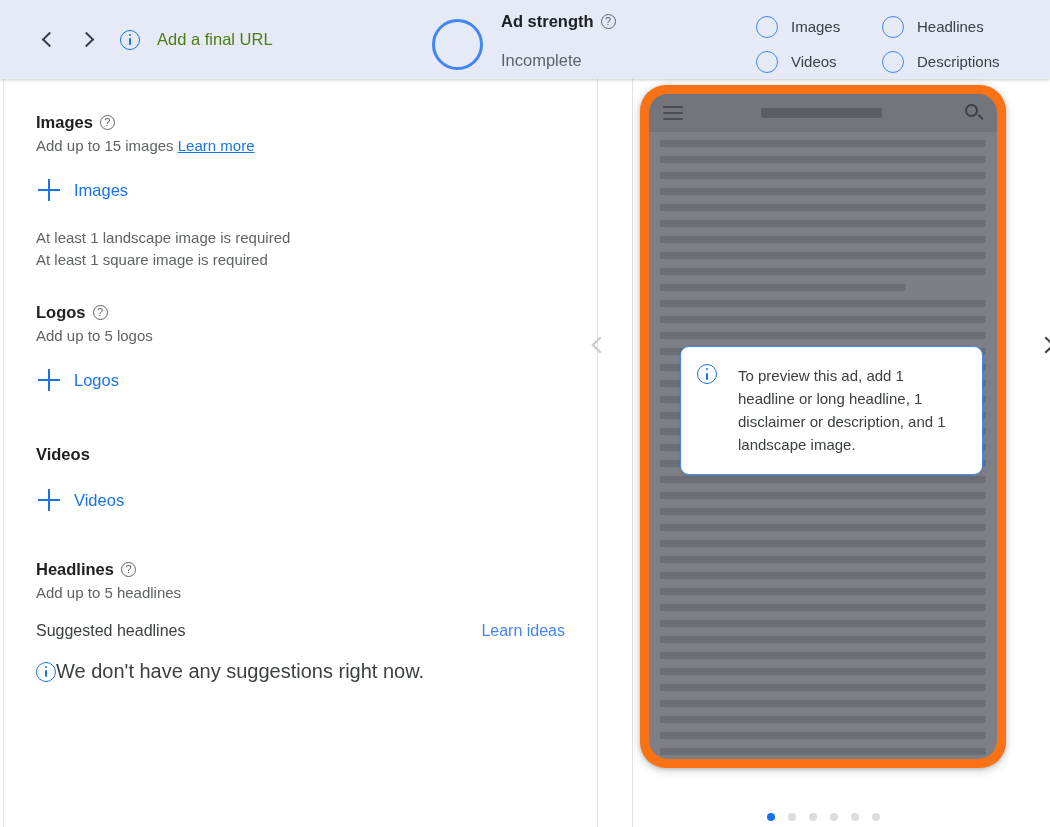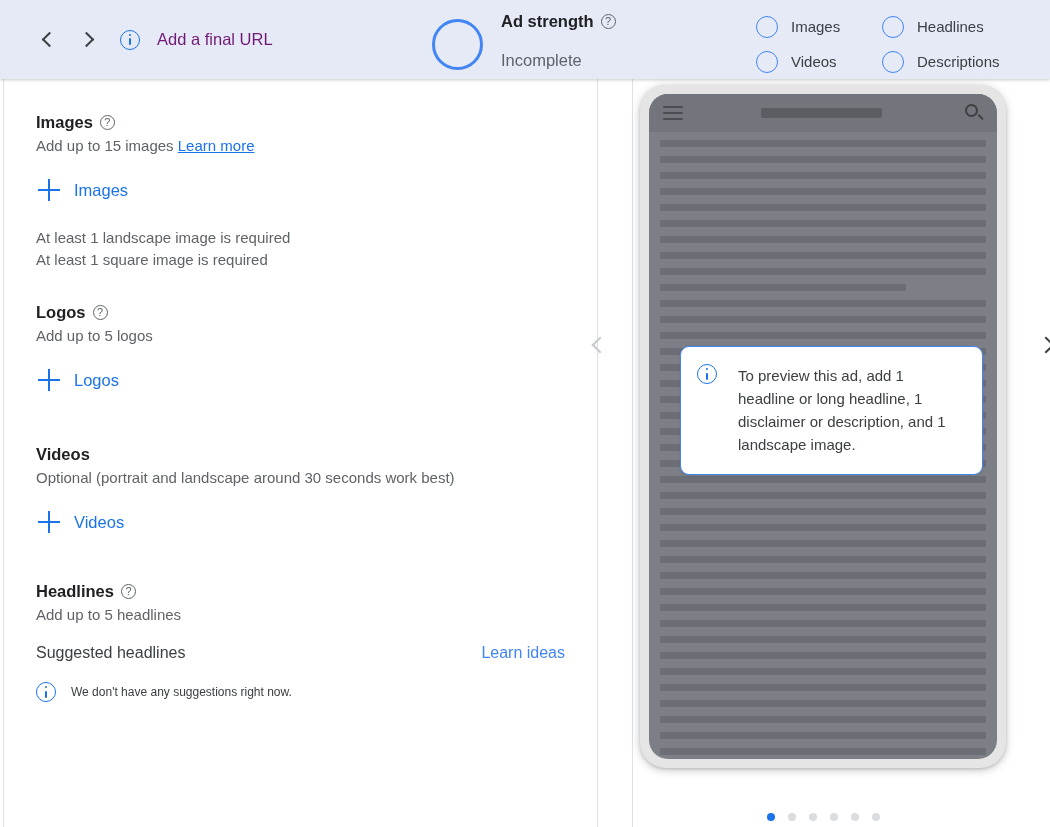--- a/index.html
+++ b/index.html
@@ -74,21 +74,21 @@
     position: absolute;
     left: 50%; top: 7.5px;
     width: 2px; height: 7px;
     margin-left: -1px;
     border-radius: 1px;
     background: #1a73e8;
   }
   .hdr-url-text {
     margin-left: 17px;
     font-size: 16.5px;
-    color: #701a75;
+    color: #4d7c0f;
     white-space: nowrap;
   }
 
   
   .adstrength {
     position: absolute;
     left: 432px; top: 12px;
     display: flex;
     align-items: flex-end;
   }
@@ -243,22 +243,21 @@
   }
   .sugg-label { font-size: 16px; color: #3c4043; }
   .more-ideas { font-size: 16px; color: #4285f4; cursor: pointer; }
 
   .nosugg {
     display: flex;
     align-items: center;
     margin-top: 20px;
   }
   .nosugg-text {
-    margin-left: 15px;
-    font-size: 12px;
+    font-size: 20px;
     color: #3c4043;
   }
 
   .headline-input {
     margin-top: 22px;
     width: 532px;
     height: 56px;
     border: 1px solid #bdc1c6;
     border-radius: 5px;
     display: flex;
@@ -292,21 +291,21 @@
     border-bottom: 2px solid #3c4043;
   }
   .car-chev.disabled { border-color: #c8cbcf; }
   .car-chev.left  { transform: rotate(135deg); margin-left: 4px; }
   .car-chev.right { transform: rotate(-45deg); margin-right: 4px; }
 
   .phone {
     position: absolute;
     left: 7px; top: 6px;
     width: 366px; height: 683px;
-    background: #e5e5e5;
+    background: #f97316;
     border-radius: 26px;
     box-shadow: 0 2px 9px rgba(60,64,67,0.30), 0 1px 3px rgba(60,64,67,0.18);
     padding: 9px;
   }
   .phone-screen {
     position: relative;
     width: 348px; height: 665px;
     border-radius: 19px;
     overflow: hidden;
     background: #7c7f85;
@@ -482,21 +481,20 @@
         <div class="add-btn">
           <span class="plus"></span>
           <span>Logos</span>
         </div>
       </div>
 
       <div class="sec" id="sec-videos">
         <div class="sec-title">
           <span>Videos</span>
         </div>
-        <div class="sec-sub">Optional (portrait and landscape around 30 seconds work best)</div>
         <div class="add-btn">
           <span class="plus"></span>
           <span>Videos</span>
         </div>
       </div>
 
       <div class="sec" id="sec-headlines">
         <div class="sec-title">
           <span>Headlines</span>
           <span class="help-ico"></span>

